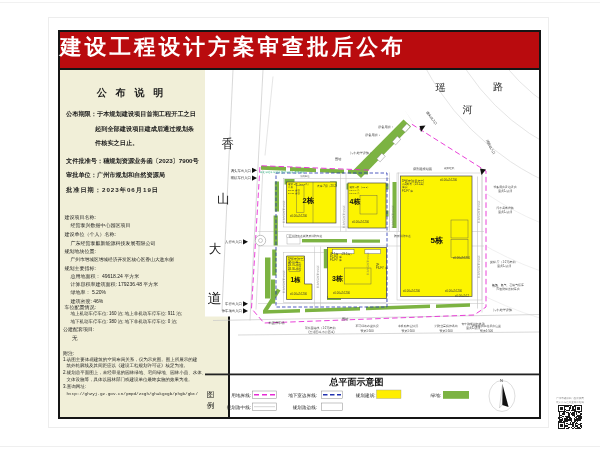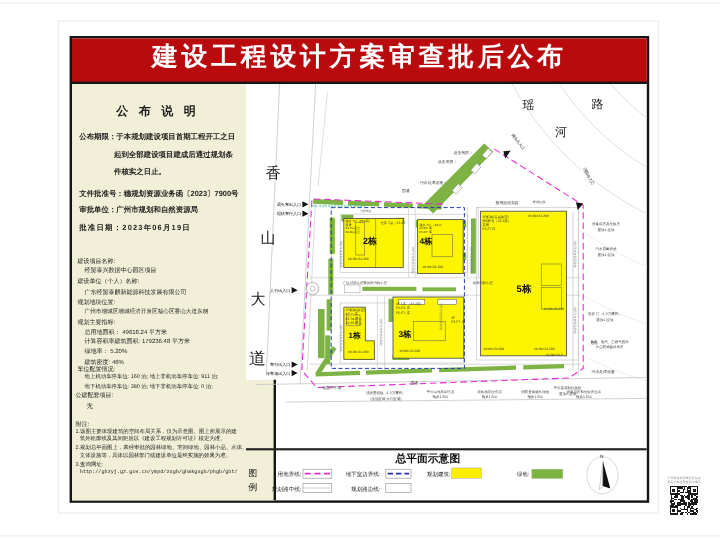--- a/index.html
+++ b/index.html
@@ -7,21 +7,21 @@
 .t{position:absolute;white-space:nowrap;color:#1c1c1c;}
 </style></head>
 <body>
 
 <div class="a" style="left:0;top:2px;width:600px;border-top:1px solid #f1f1f1"></div>
 <div class="a" style="left:48px;top:17px;width:501px;height:411px;border:1px solid #ededed"></div>
 <div class="a" style="left:0;top:446px;width:600px;border-top:1px solid #efefef"></div>
 
 <div class="a" style="left:58px;top:30px;width:483px;height:389px;border:2px solid #151515;background:#fff">
 
-  <div class="a" style="left:0;top:0;width:479px;height:37.5px;background:#b90b0e;border-bottom:2px solid #151515;color:#fff;font-weight:bold;font-size:21.5px;letter-spacing:3.2px;text-align:center;line-height:31.5px">建设工程设计方案审查批后公布</div>
+  <div class="a" style="left:0;top:0;width:479px;height:37.5px;background:#b90b0e;border-bottom:2px solid #151515;color:#fff;font-weight:bold;font-size:21.5px;letter-spacing:3.2px;line-height:31.5px">建设工程设计方案审查批后公布</div>
 
   <div class="a" style="left:0;top:37.5px;width:170px;height:347.5px;background:#f1efd8;border-right:2px solid #151515;overflow:hidden">
     <div class="t" style="left:0;top:16px;width:143px;text-align:center;font-size:10px;font-weight:bold;letter-spacing:3px">公 布 说 明</div>
     <div class="t" style="left:6px;top:40.5px;font-size:6.2px;font-weight:bold">公布期限：于本规划建设项目首期工程开工之日</div>
     <div class="t" style="left:35px;top:55px;font-size:6.2px;font-weight:bold">起到全部建设项目建成后通过规划条</div>
     <div class="t" style="left:35px;top:69.5px;font-size:6.2px;font-weight:bold">件核实之日止。</div>
     <div class="t" style="left:6px;top:87px;font-size:6.2px;font-weight:bold">文件批准号：穗规划资源业务函〔2023〕7900号</div>
     <div class="t" style="left:6px;top:101.5px;font-size:6.2px;font-weight:bold">审批单位：广州市规划和自然资源局</div>
     <div class="t" style="left:6px;top:116px;font-size:6.2px;letter-spacing:1px;font-weight:bold">批准日期：2023年06月19日</div>
     <div class="t" style="left:4.5px;top:144px;font-size:5px">建设项目名称:</div>

